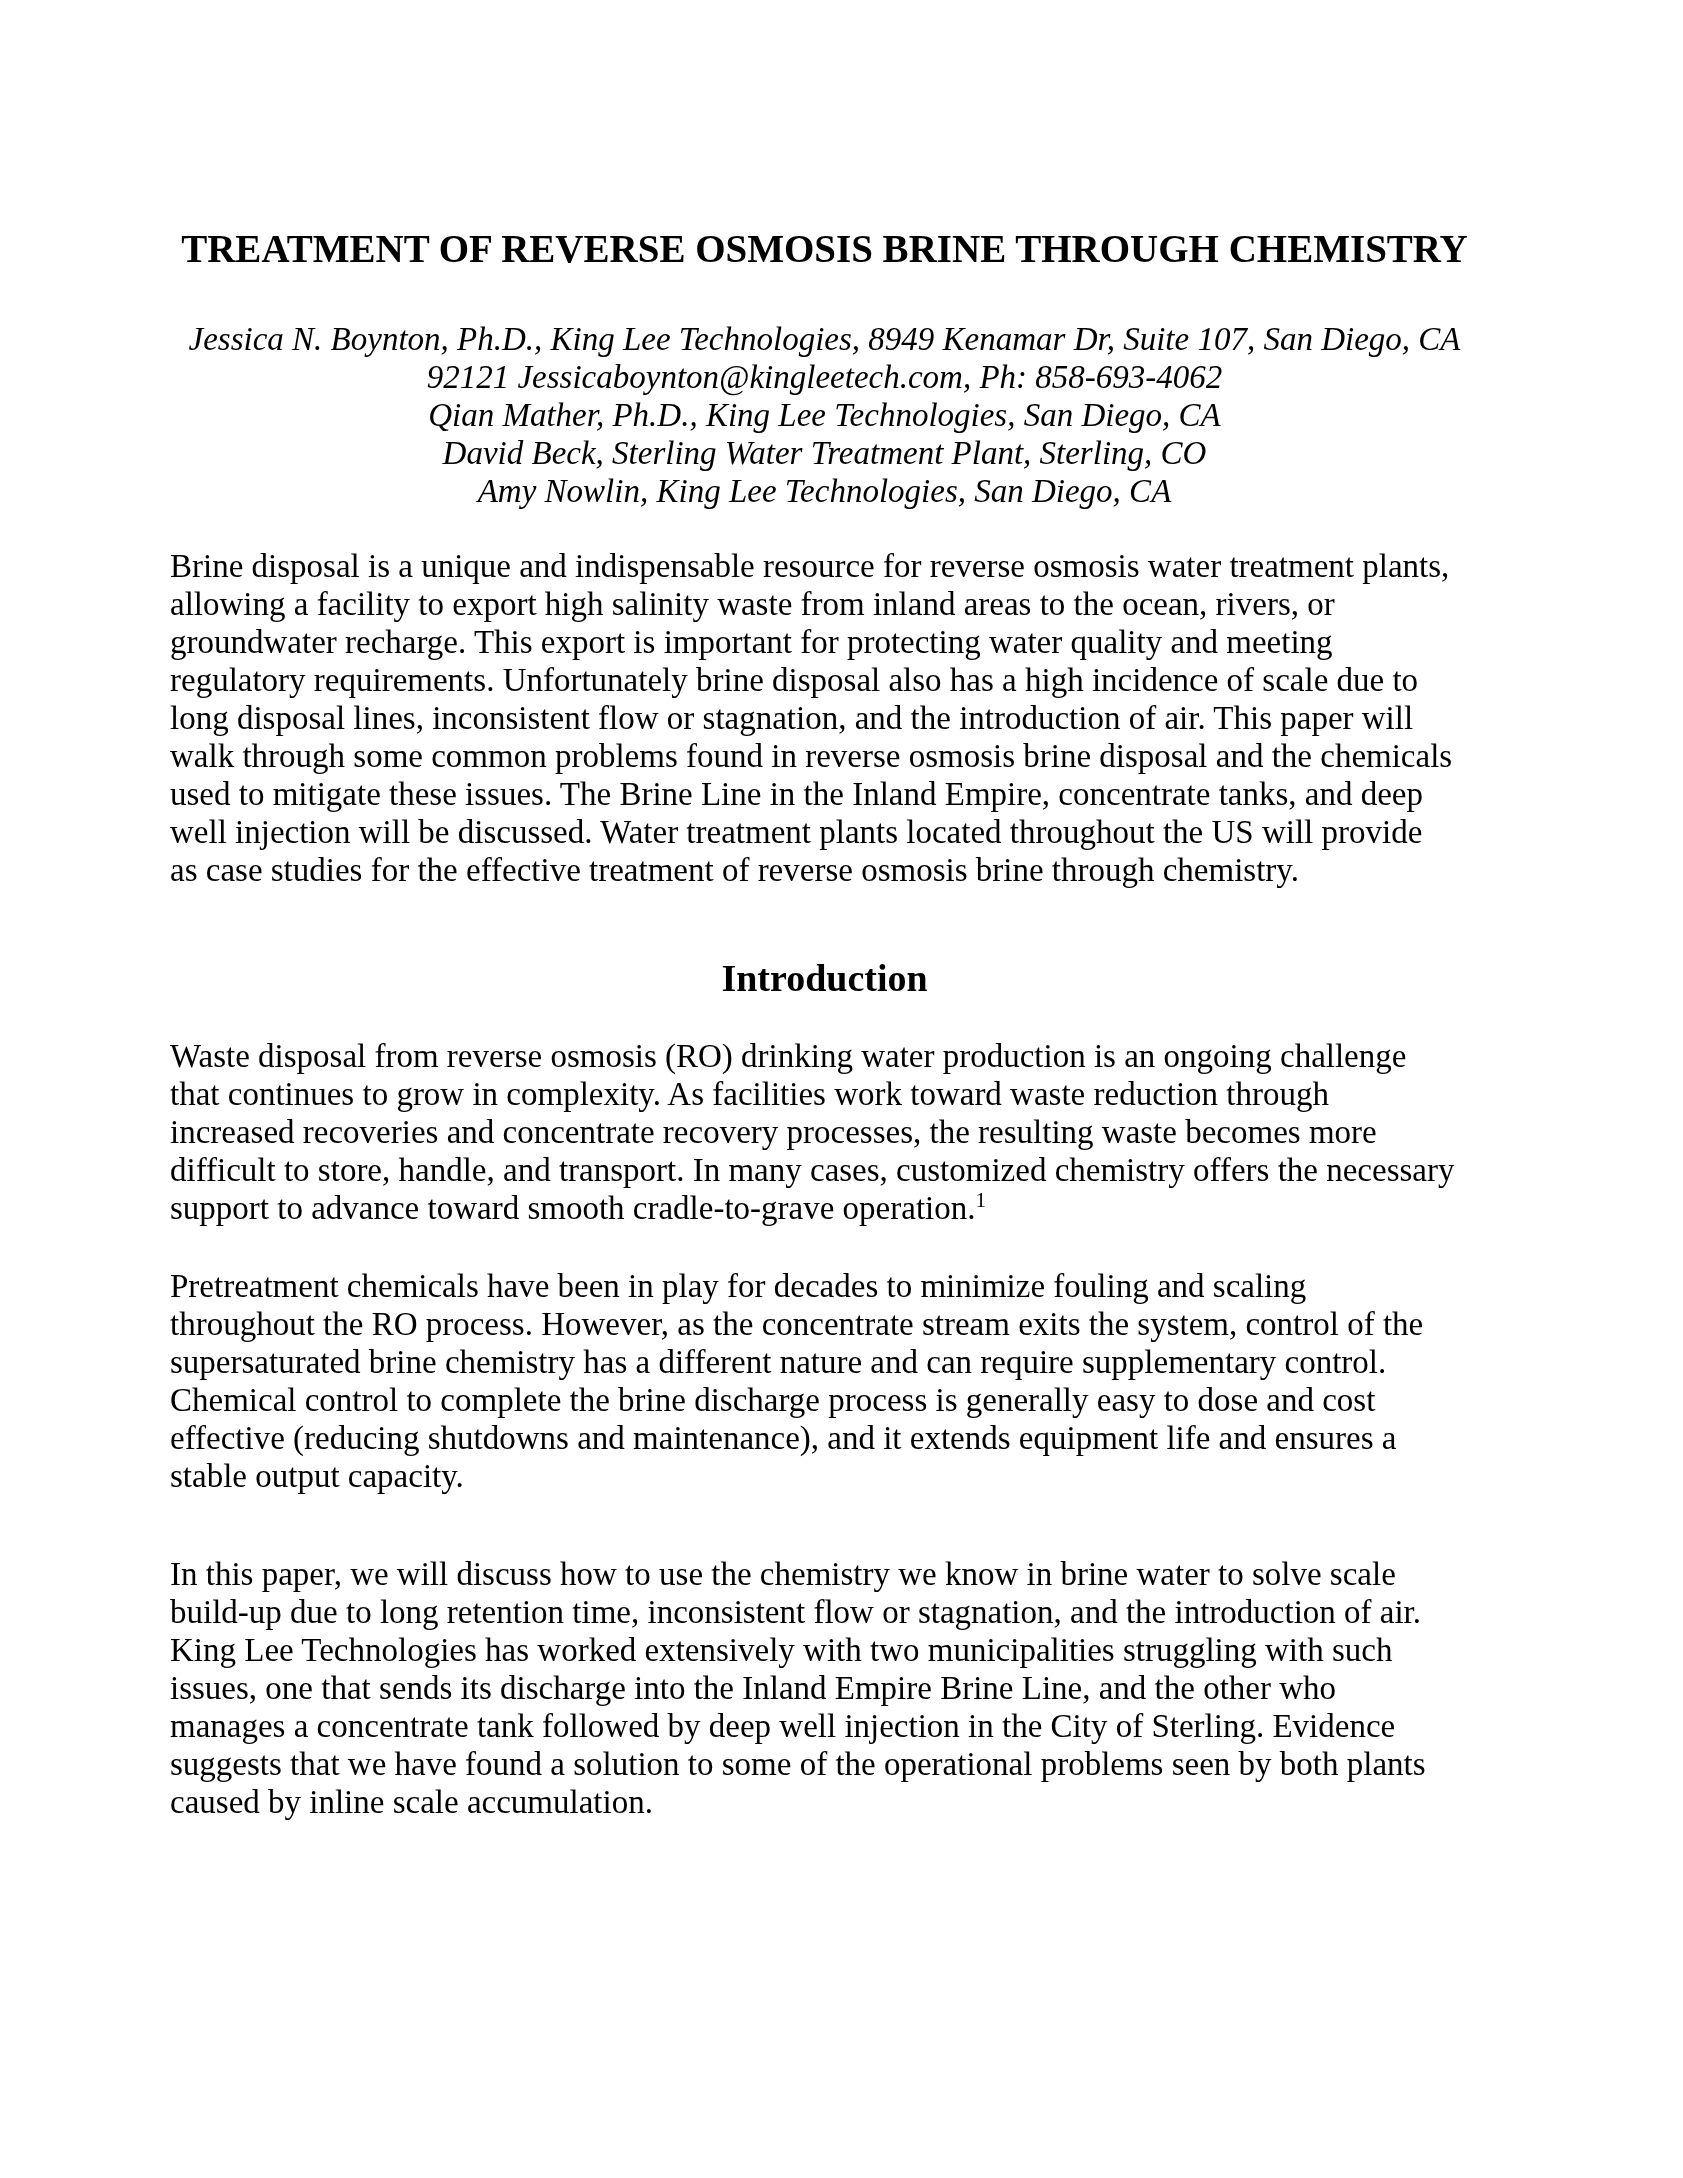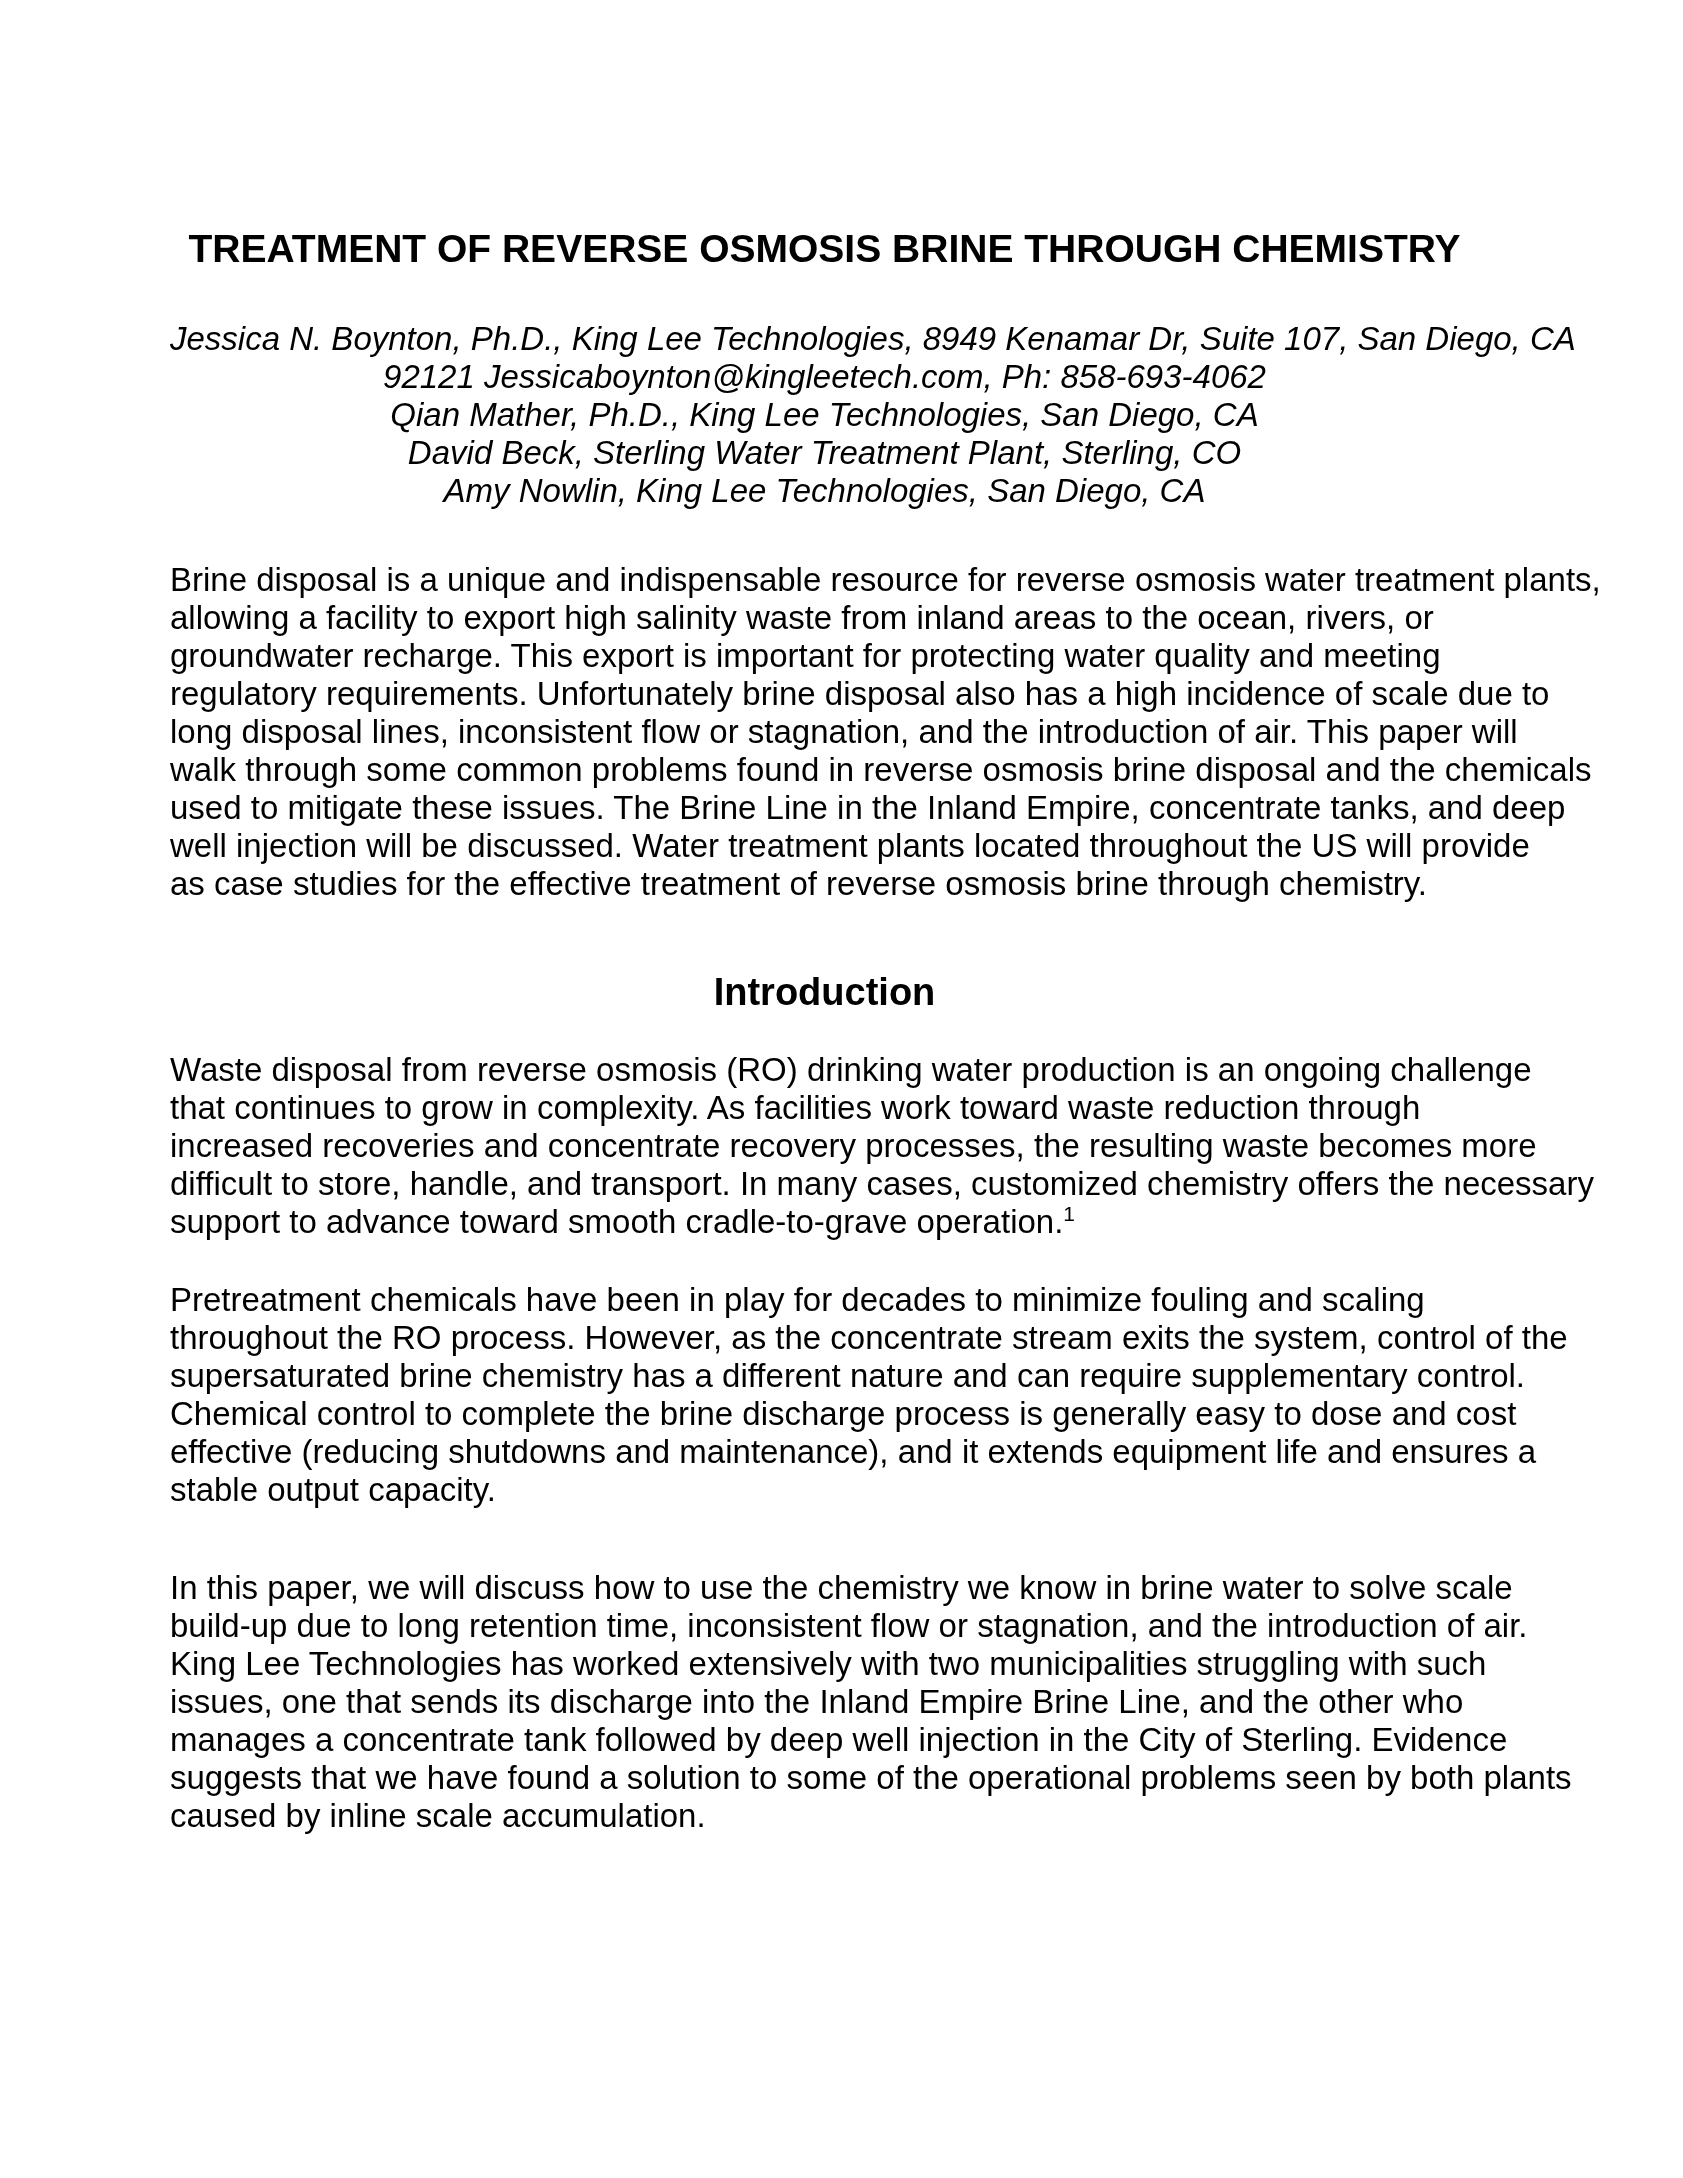--- a/index.html
+++ b/index.html
@@ -8,21 +8,21 @@
     background: #ffffff;
   }
   .page {
     position: relative;
     width: 1683px;
     height: 1908px;
     background: #ffffff;
     color: #000000;
     box-sizing: border-box;
     padding: 226px 204px 4px 170px;
-    font-family: Liberation Sans, sans-serif;
+    font-family: Liberation Serif, serif;
     overflow: hidden;
   }
   .title {
     margin: 0;
     font-size: 39px;
     line-height: 45px;
     font-weight: bold;
     text-align: center;
     white-space: nowrap;
   }
@@ -43,21 +43,21 @@
   }
   .heading.abstract { margin-top: 73px; }
   .heading.introduction { margin-top: 67px; }
   .para {
     margin: 0;
     font-size: 33px;
     line-height: 38px;
     text-align: left;
     white-space: pre;
   }
-  .para.abstract-body { margin-top: 51px; }
+  .para.abstract-body { margin-top: 37px; }
   .para.intro-1 { margin-top: 37px; }
   .para.intro-2 { margin-top: 40px; }
   .para.intro-3 { margin-top: 60px; }
   sup.footnote {
     font-size: 21px;
     line-height: 0;
     vertical-align: super;
   }
   .footer {
     position: absolute;

